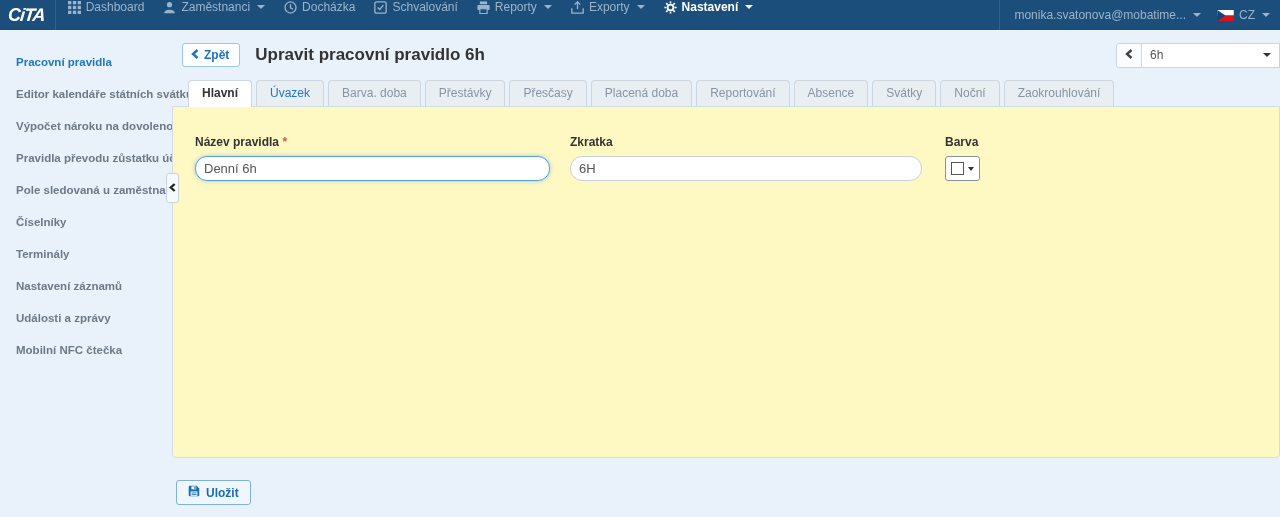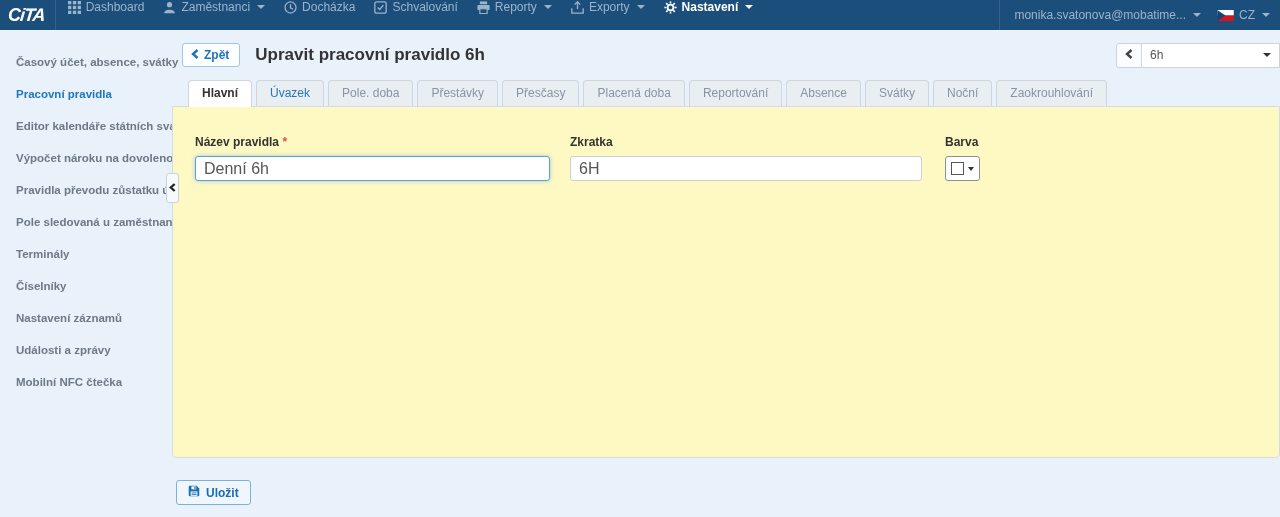--- a/index.html
+++ b/index.html
@@ -44,21 +44,21 @@
   .tab { padding:5px 13px 6px; background:#e9eef3; border:1px solid #cdd6de; border-bottom:none; border-radius:4px 4px 0 0; color:#8795a3; margin-right:4px; cursor:pointer; white-space:nowrap; }
   .tab.link { color:#2276bd; }
   .tab.active { background:#ffffff; color:#333; font-weight:bold; margin-bottom:-1px; padding-bottom:7px; }
 
   
   .panel { background:#fef9c3; border:1px solid #d3dce4; border-radius:0 0 4px 4px; height:352px; position:relative; }
   .collapse-handle { position:absolute; left:-7px; top:66px; width:13px; height:30px; background:#f7fafc; border:1px solid #c9d3dc; border-radius:3px; display:flex; align-items:center; justify-content:center; color:#222; cursor:pointer; }
   .form-row { display:flex; padding:28px 0 0 22px; }
   .field label { display:block; font-weight:bold; font-size:12px; color:#333; margin-bottom:7px; white-space:nowrap; }
   .req { color:#d9534f; }
-  .field input { width:100%; height:25px; border:1px solid #c6d0d9; border-radius:3px; padding:8px 8px; font-size:16px; color:#555; font-family:inherit; background:#fff; outline:none; }
+  .field input { width:100%; height:25px; border:1px solid #c6d0d9; border-radius:12px; padding:8px 8px; font-size:13px; color:#555; font-family:inherit; background:#fff; outline:none; }
   .field input.focused { border-color:#57a2db; box-shadow:0 0 4px rgba(87,162,219,.55); }
   .f-name { width:355px; }
   .f-abbr { width:352px; margin-left:20px; }
   .f-color { margin-left:23px; }
   .color-btn { width:35px; height:25px; background:#fff; border:1px solid #8a9299; border-radius:3px; display:flex; align-items:center; justify-content:center; gap:4px; cursor:pointer; }
   .swatch { width:13px; height:13px; background:#ffffff; border:1px solid #555; display:inline-block; }
   .color-btn .sel-caret { width:0; height:0; border-left:3.5px solid transparent; border-right:3.5px solid transparent; border-top:4px solid #333; }
 
   
   .btn-save { display:inline-flex; align-items:center; gap:6px; margin:22px 12px 0 4px; padding:4px 11px; background:#f0f7fc; border:1px solid #7fb0d8; border-radius:3px; color:#1a6cb0; font-weight:bold; font-size:12px; font-family:inherit; cursor:pointer; }
@@ -176,28 +176,27 @@
           </svg>
         </span>
       <span>CZ</span>
       <span class="caret"></span>
     </div>
   </div>
 </header>
 
 <div class="layout">
   <aside class="sidebar">
-    <div class="side-item">Časový účet, absence, svátky</div>
     <div class="side-item active">Pracovní pravidla</div>
     <div class="side-item">Editor kalendáře státních svátků</div>
     <div class="side-item">Výpočet nároku na dovolenou</div>
     <div class="side-item">Pravidla převodu zůstatku účtů</div>
     <div class="side-item">Pole sledovaná u zaměstnanců</div>
+    <div class="side-item">Číselníky</div>
     <div class="side-item">Terminály</div>
-    <div class="side-item">Číselníky</div>
     <div class="side-item">Nastavení záznamů</div>
     <div class="side-item">Události a zprávy</div>
     <div class="side-item">Mobilní NFC čtečka</div>
   </aside>
 
   <main class="main">
     <div class="main-header">
       <button class="btn-back">
         <span><svg width="8" height="10" viewBox="0 0 8 10" fill="none" stroke="currentColor" stroke-width="2.4">
               <path d="M6.5 1 L2 5 L6.5 9"></path>
@@ -214,21 +213,21 @@
         <div class="pager-select">
           <span>6h</span>
           <span class="sel-caret"></span>
         </div>
       </div>
     </div>
 
     <div class="tabs">
       <div class="tab active">Hlavní</div>
       <div class="tab link">Úvazek</div>
-      <div class="tab">Pole. doba</div>
+      <div class="tab">Barva. doba</div>
       <div class="tab">Přestávky</div>
       <div class="tab">Přesčasy</div>
       <div class="tab">Placená doba</div>
       <div class="tab">Reportování</div>
       <div class="tab">Absence</div>
       <div class="tab">Svátky</div>
       <div class="tab">Noční</div>
       <div class="tab">Zaokrouhlování</div>
     </div>
 

